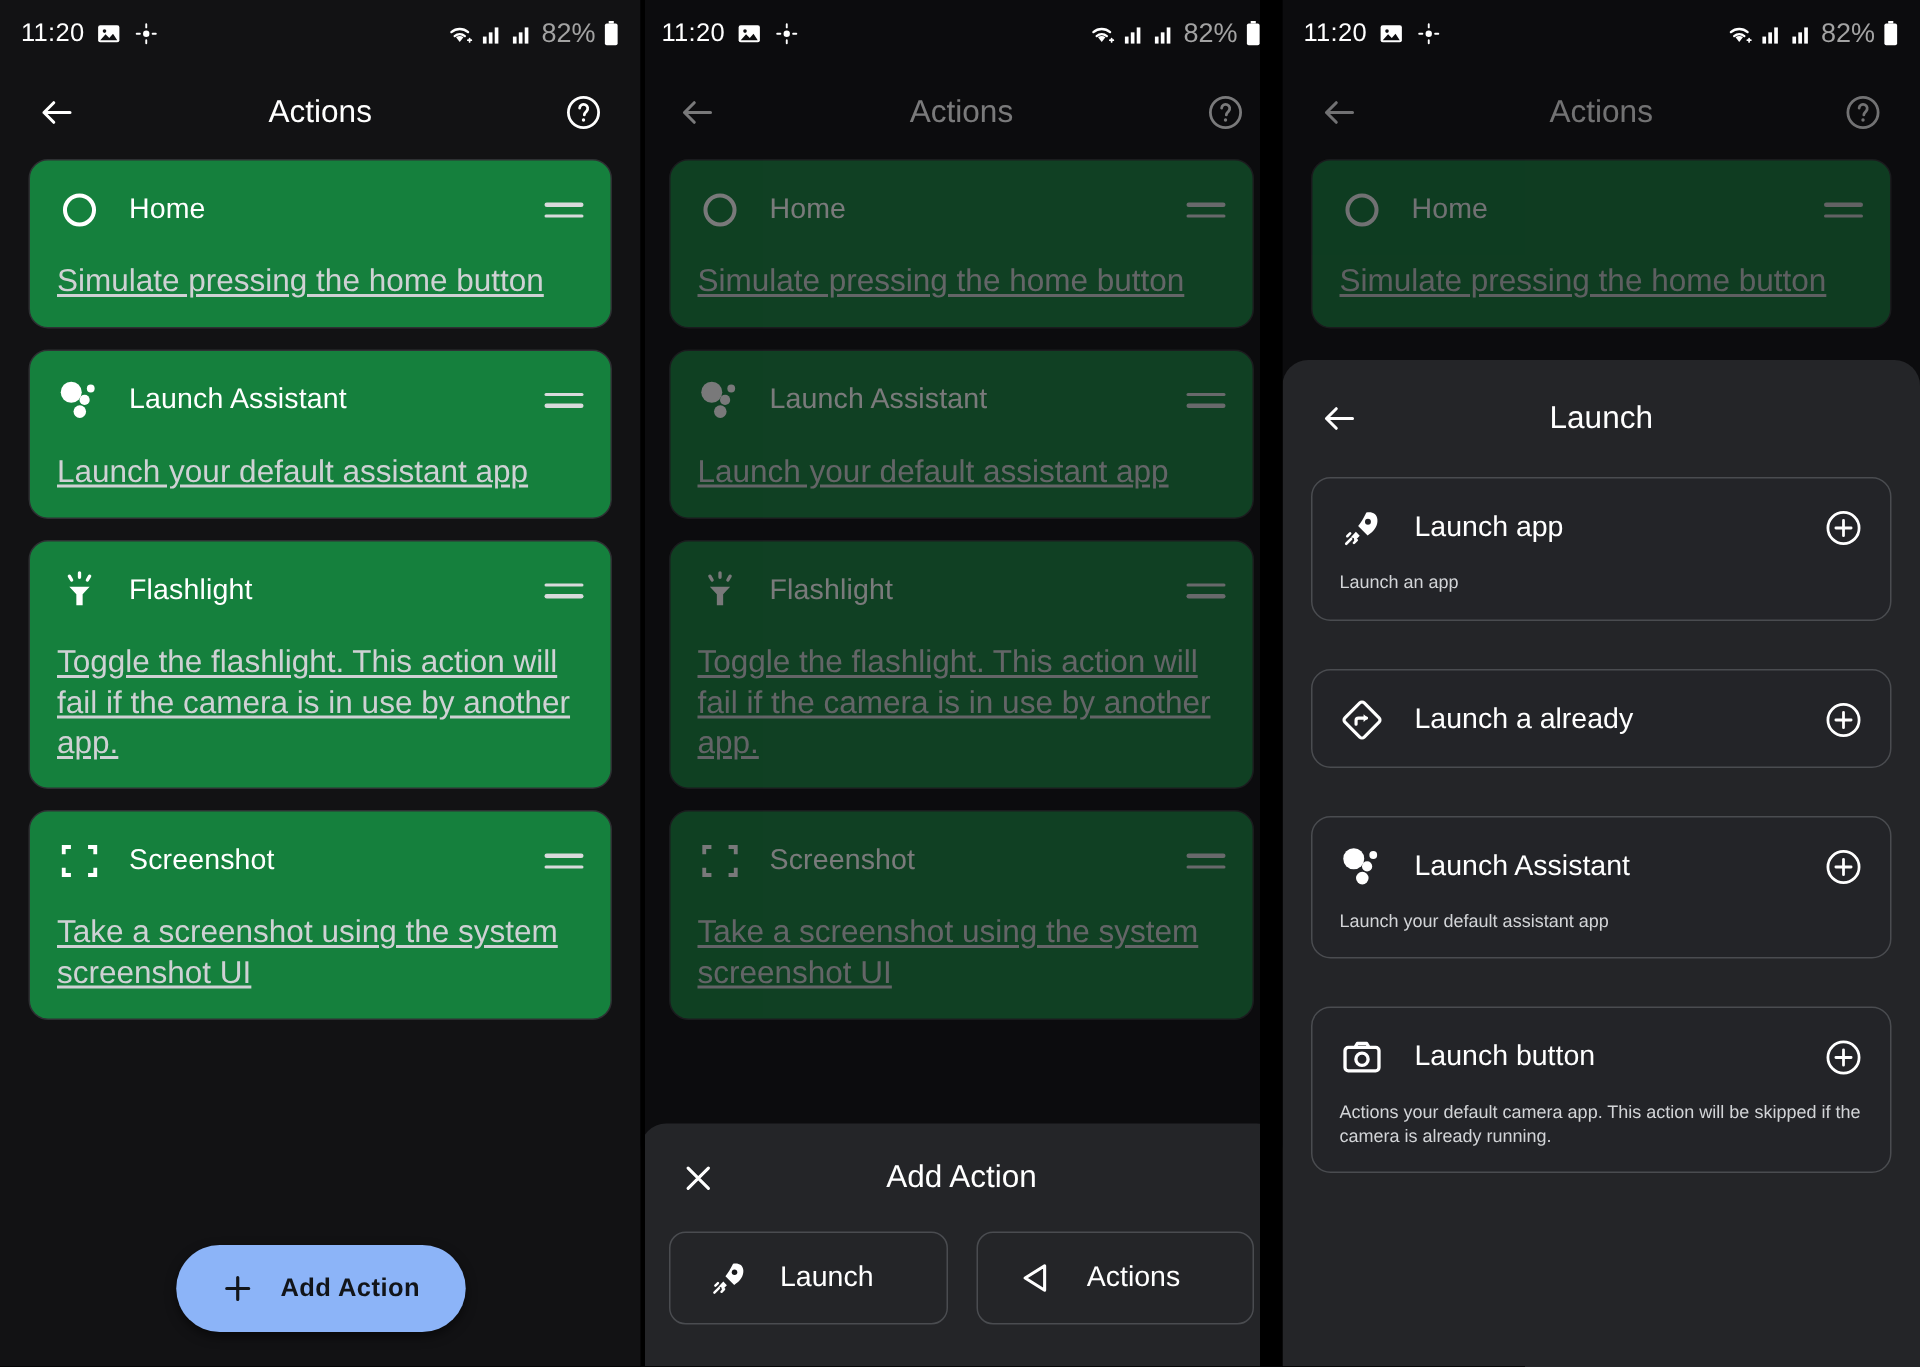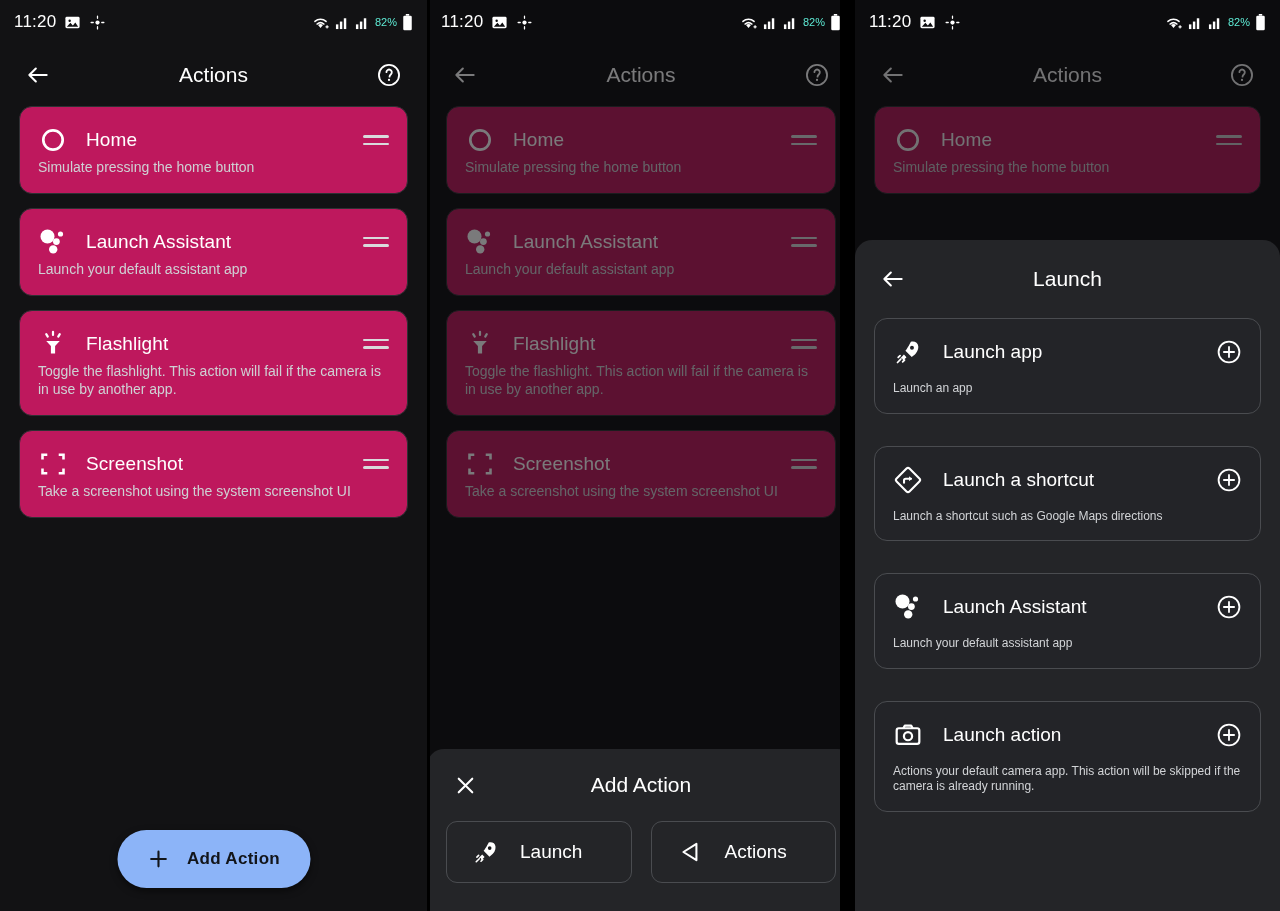--- a/index.html
+++ b/index.html
@@ -37,21 +37,21 @@
     padding: 0 14px;
     color: #fff;
     font-size: 17px;
     letter-spacing: .2px;
     position: relative;
     z-index: 40;
   }
   .sb-left { display: flex; align-items: center; gap: 8px; }
   .sb-right { margin-left: auto; display: flex; align-items: center; gap: 5px; }
   .sb-time { font-size: 17px; color: #fff; }
-  .sb-pct { font-size: 11px; color: #5eead4; letter-spacing: 0; }
+  .sb-pct { font-size: 18px; color: #a3a3a3; letter-spacing: 0; }
   .ic { display: inline-block; line-height: 0; }
 
   
   .appbar {
     height: 62px;
     display: flex;
     align-items: center;
     padding: 0 22px;
     position: relative;
   }
@@ -63,35 +63,36 @@
     color: #fff;
     font-weight: 400;
     pointer-events: none;
   }
   .iconbtn { width: 32px; height: 32px; display: flex; align-items: center; justify-content: center; }
   .iconbtn.right { margin-left: auto; }
 
   
   .cards { padding: 0 19px; display: flex; flex-direction: column; gap: 14px; }
   .card {
-    background: #be185d;
+    background: #15803d;
     border: 1px solid #2e3033;
     border-radius: 13px;
     padding: 18px 18px 16px 18px;
   }
   .card-head { display: flex; align-items: center; gap: 18px; }
   .card-title { font-size: 19px; color: #fff; font-weight: 500; letter-spacing: .1px; }
   .card-ico { width: 30px; height: 30px; display:flex; align-items:center; justify-content:center; flex: 0 0 30px;}
   .handle { margin-left: auto; width: 26px; height: 16px; display:flex; flex-direction:column; justify-content:center; gap:5px;}
   .handle i { display:block; height: 2.5px; background: #d9dadc; border-radius: 2px; }
   .card-desc {
-    margin-top: 4px;
-    font-size: 14px;
+    margin-top: 20px;
+    font-size: 21px;
     line-height: 1.28;
     color: #cfd1d4;
+    text-decoration: underline;
   }
 
   
   .fab {
     position: absolute;
     left: 50%;
     transform: translateX(-50%);
     bottom: 23px;
     height: 58px;
     padding: 0 30px;
@@ -639,29 +640,28 @@
 
         <div class="litem">
           <div class="litem-head">
             <span class="card-ico">
               <svg width="28" height="28" viewBox="0 0 24 24">
                 <rect x="4.2" y="4.2" width="15.6" height="15.6" rx="1.8" transform="rotate(45 12 12)" stroke="#fff" stroke-width="1.8" fill="none"></rect>
                 <path d="M8.6 14.4v-2.1a1.4 1.4 0 011.4-1.4h4.6" stroke="#fff" stroke-width="1.8" fill="none" stroke-linecap="round" stroke-linejoin="round"></path>
                 <path d="M12.9 8.7l2.5 2.2-2.5 2.2z" fill="#fff"></path>
               </svg>
             </span>
-            <span class="litem-title">Launch a shortcut</span>
+            <span class="litem-title">Launch a already</span>
             <span class="plus">
               <svg width="26" height="26" viewBox="0 0 24 24">
                   <circle cx="12" cy="12" r="9.6" stroke="#fff" stroke-width="1.7" fill="none"></circle>
                   <path d="M12 7.3v9.4M7.3 12h9.4" stroke="#fff" stroke-width="1.7" stroke-linecap="round"></path>
                 </svg>
             </span>
           </div>
-          <div class="litem-desc">Launch a shortcut such as Google Maps directions</div>
         </div>
 
         <div class="litem">
           <div class="litem-head">
             <span class="card-ico">
               <svg width="30" height="30" viewBox="0 0 30 30">
                   <circle cx="9.5" cy="9.5" r="7" fill="#fff"></circle>
                   <circle cx="22.5" cy="7" r="2.6" fill="#fff"></circle>
                   <circle cx="18.4" cy="14.6" r="3.4" fill="#fff"></circle>
                   <circle cx="15.2" cy="22.4" r="4.2" fill="#fff"></circle>
@@ -680,21 +680,21 @@
 
         <div class="litem">
           <div class="litem-head">
             <span class="card-ico">
               <svg width="28" height="28" viewBox="0 0 24 24">
                 <rect x="2.3" y="6.2" width="19.4" height="13.4" rx="1.9" stroke="#fff" stroke-width="1.9" fill="none"></rect>
                 <path d="M8 6.2l1.3-2.2h5.4L16 6.2" stroke="#fff" stroke-width="1.9" fill="none" stroke-linejoin="round"></path>
                 <circle cx="12" cy="13" r="3.5" stroke="#fff" stroke-width="1.9" fill="none"></circle>
               </svg>
             </span>
-            <span class="litem-title">Launch action</span>
+            <span class="litem-title">Launch button</span>
             <span class="plus">
               <svg width="26" height="26" viewBox="0 0 24 24">
                   <circle cx="12" cy="12" r="9.6" stroke="#fff" stroke-width="1.7" fill="none"></circle>
                   <path d="M12 7.3v9.4M7.3 12h9.4" stroke="#fff" stroke-width="1.7" stroke-linecap="round"></path>
                 </svg>
             </span>
           </div>
           <div class="litem-desc">Actions your default camera app. This action will be skipped if the camera is already running.</div>
         </div>
 

